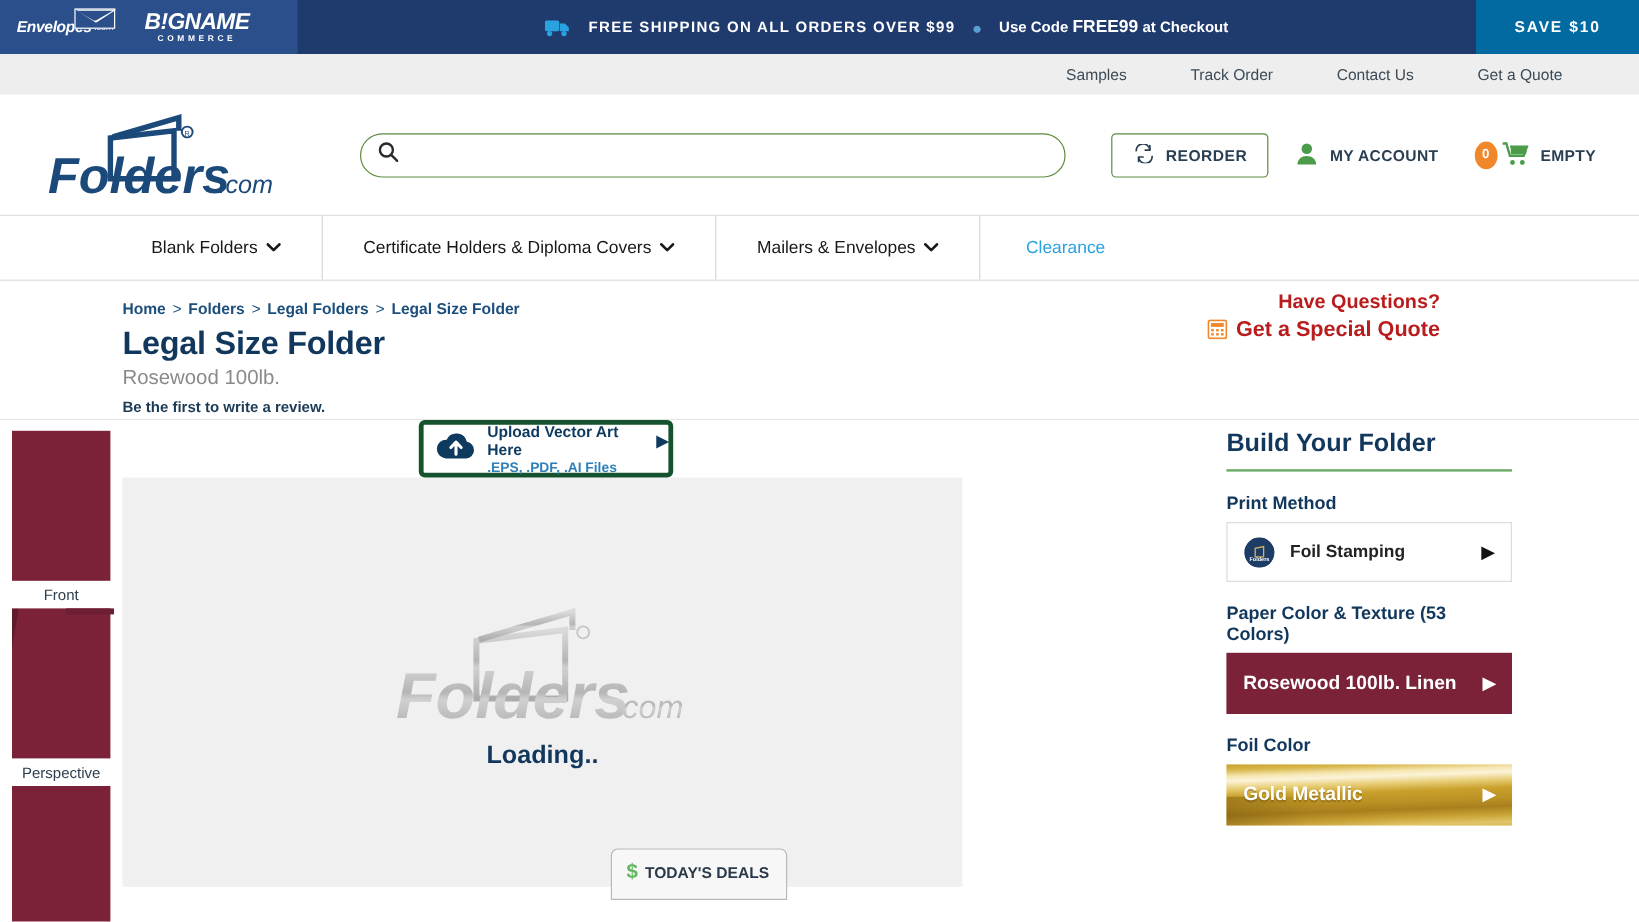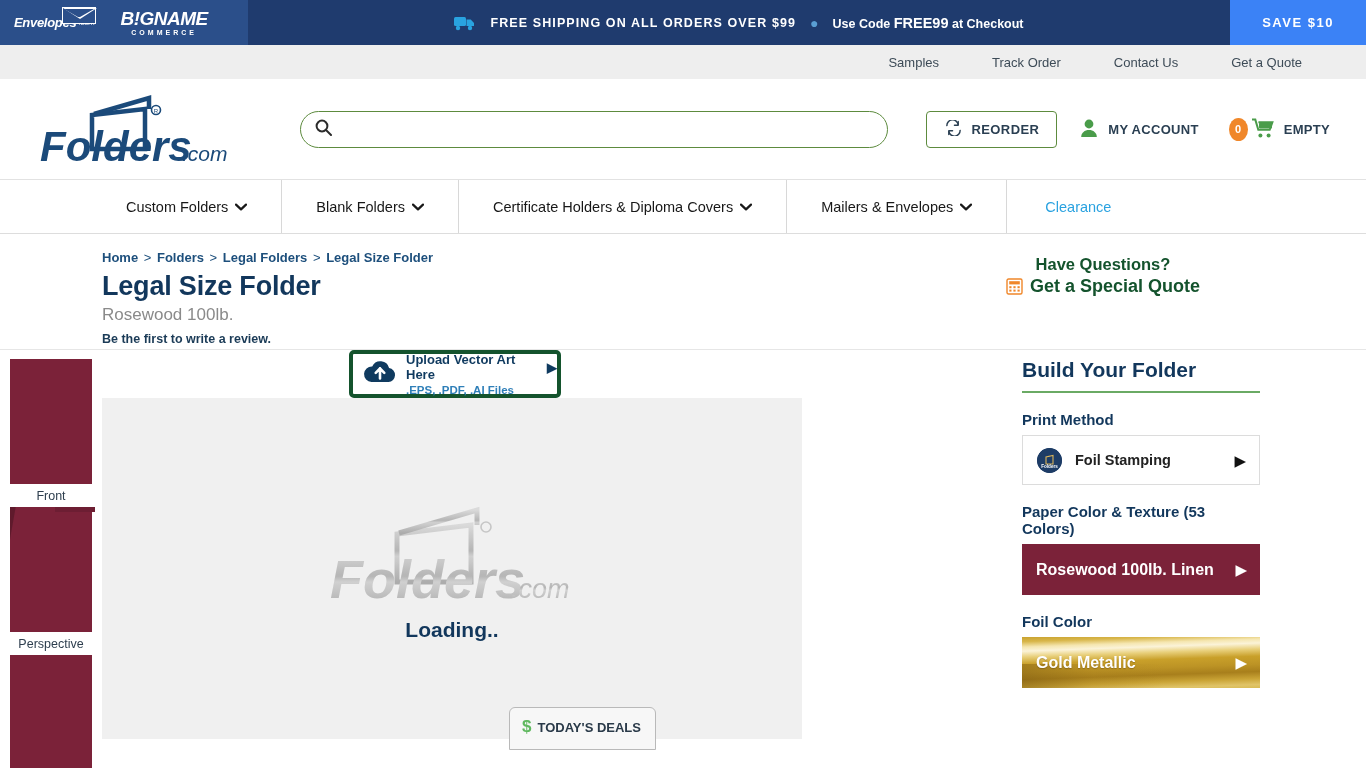--- a/index.html
+++ b/index.html
@@ -73,21 +73,21 @@
   }
   .promo-main {
     font-size: 12.5px; font-weight: bold; letter-spacing: 1.1px;
   }
   .promo-dot { color: #5a9fd4; font-size: 14px; line-height: 1; }
   .promo-code { font-size: 12.5px; font-weight: bold; }
   .promo-code b { font-size: 14.5px; }
   .truck-icon { color: #29a3e0; display: flex; align-items: center; }
   .save-badge {
     width: 136px; flex: 0 0 136px;
-    background: #3b82f6;
+    background: #0369a1;
     color: #fff; font-size: 13px; font-weight: bold;
     letter-spacing: 1.5px;
     display: flex; align-items: center; justify-content: center;
   }
 
   
   .util-bar {
     height: 34px;
     background: #eeeeee;
     display: flex; align-items: center; justify-content: flex-end;
@@ -186,22 +186,22 @@
   .crumbs a { color: #1d4f7c; text-decoration: none; }
   .crumbs span.sep { font-weight: normal; color: #1d4f7c; margin: 0 2px; }
   .page-title {
     font-size: 27px; color: #12375c; font-weight: bold;
     margin-top: 6px; letter-spacing: -0.2px;
   }
   .page-sub { font-size: 17px; color: #8a8a8a; margin-top: 3px; }
   .review-line { font-size: 12.5px; color: #1b3b57; font-weight: bold; margin-top: 7px; }
 
   .questions {
-    position: absolute; right: 166px; top: 21px;
-    text-align: center; color: #14532d;
+    position: absolute; right: 166px; top: 9px;
+    text-align: right; color: #b91c1c;
   }
   .q-title { font-size: 16.5px; font-weight: bold; }
   .q-row { font-size: 18px; font-weight: bold; display: flex; align-items: center; justify-content: center; gap: 7px; margin-top: 2px;}
   .q-row2 { font-size: 18px; font-weight: bold; display: flex; align-items: center; justify-content: center; gap: 7px; margin-top: 2px;}
   .ic-orange { color: #f0872a; display: inline-flex; align-items: center; }
 
   
   .content { display: flex; height: 389px; position: relative; }
   .thumbs {
     width: 102px; flex: 0 0 102px;
@@ -410,28 +410,20 @@
           <circle cx="8.4" cy="17.4" r="2"></circle>
             <circle cx="16.6" cy="17.4" r="2"></circle>
         </svg>
       </span>
       <span>EMPTY</span>
     </div>
   </div>
 </div>
 
 <div class="mainnav">
-  <div class="nav-item">
-    <span>Custom Folders</span>
-    <span class="chev">
-      <svg width="12" height="8" viewBox="0 0 12 8" fill="none" stroke="#181818" stroke-width="2.2" stroke-linecap="round" stroke-linejoin="round">
-          <path d="M1 1.6 6 6.4 11 1.6"></path>
-        </svg>
-    </span>
-  </div>
   <div class="nav-item">
     <span>Blank Folders</span>
     <span class="chev">
       <svg width="12" height="8" viewBox="0 0 12 8" fill="none" stroke="#181818" stroke-width="2.2" stroke-linecap="round" stroke-linejoin="round">
           <path d="M1 1.6 6 6.4 11 1.6"></path>
         </svg>
     </span>
   </div>
   <div class="nav-item">
     <span>Certificate Holders &amp; Diploma Covers</span>

